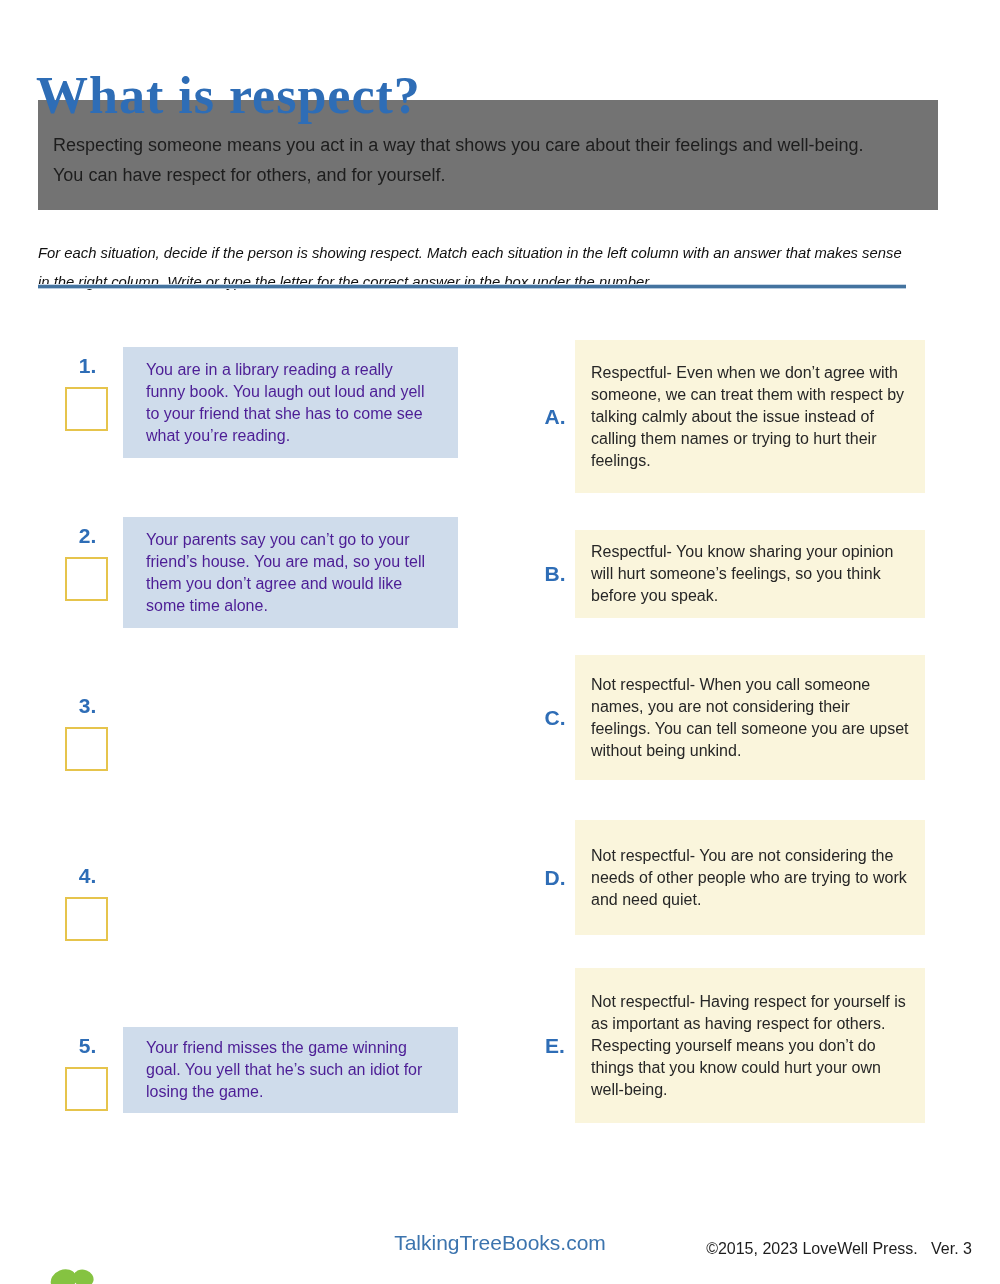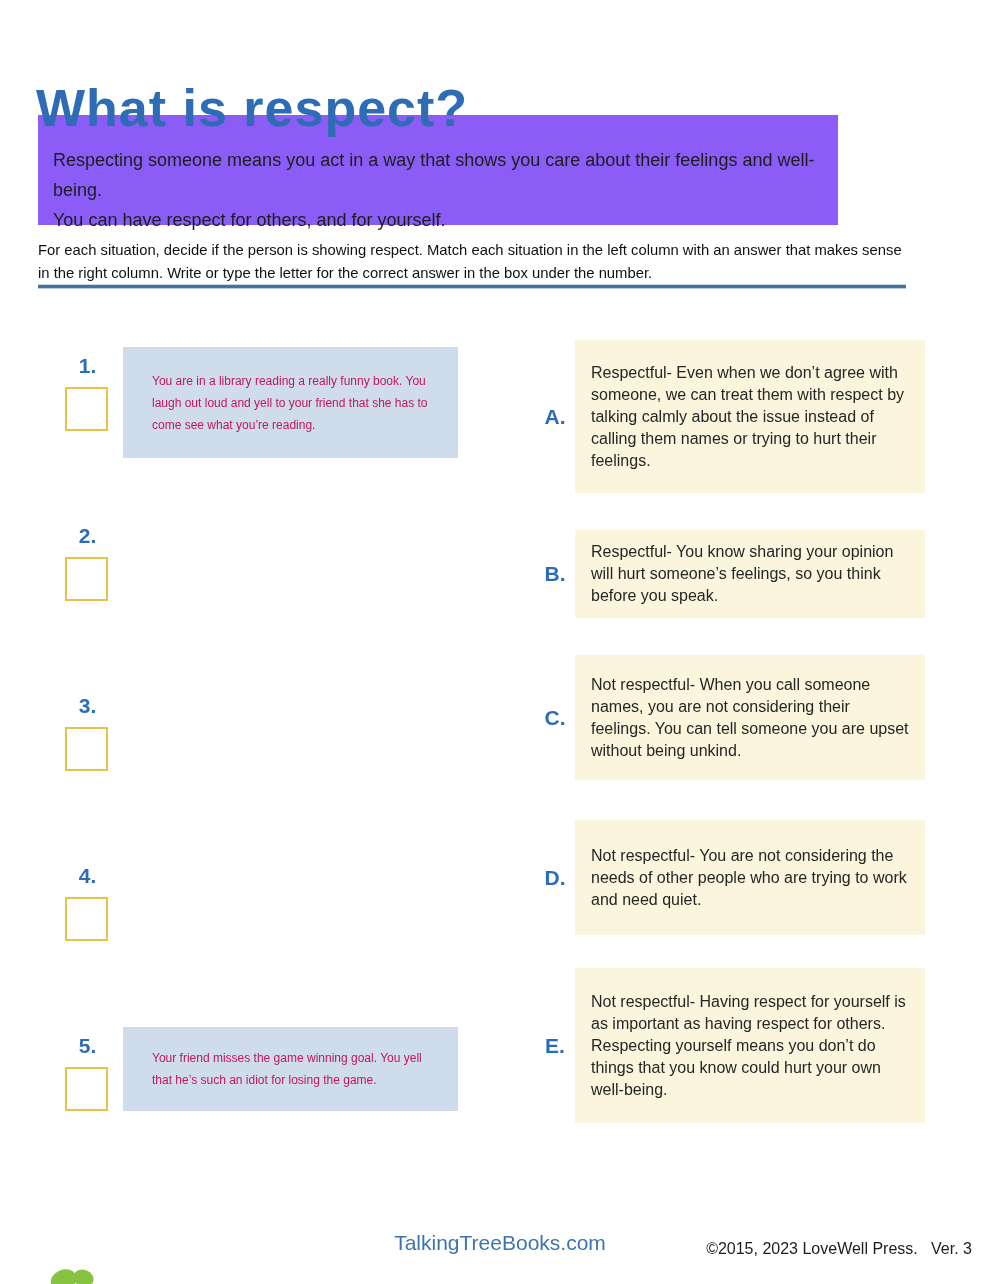--- a/index.html
+++ b/index.html
@@ -3,53 +3,53 @@
 <meta charset="utf-8">
 <style>
   html,body{margin:0;padding:0;background:#ffffff;}
   .page{
     position:relative;width:1000px;height:1284px;background:#ffffff;
     font-family:"Liberation Sans", sans-serif;color:#262626;overflow:hidden;
   }
   
   .title{
     position:absolute;left:36px;top:66px;z-index:2;
-    font-family:Liberation Sans, sans-serif;
-    font-size:52px;font-weight:bold;color:#2e6db6;letter-spacing:1px;margin-top:12px;
+    font-family:Liberation Serif, serif;
+    font-size:52px;font-weight:bold;color:#2e6db6;letter-spacing:1px;
   }
   
   .header-box{
-    position:absolute;left:38px;top:115px;width:800px;height:110px;
-    background:#8b5cf6;box-sizing:border-box;padding:30px 20px 0 15px;
+    position:absolute;left:38px;top:100px;width:900px;height:110px;
+    background:#737373;box-sizing:border-box;padding:30px 20px 0 15px;
   }
   .header-box p{margin:0;font-size:18px;line-height:30px;color:#1d1d1d;}
   
   .instructions{
     position:absolute;left:38px;top:239px;width:872px;
-    font-size:14.8px;line-height:23px;color:#101010;
+    font-style:italic;font-size:14.8px;line-height:29px;color:#101010;
   }
   .divider{
     position:absolute;left:38px;top:285px;width:868px;height:3px;
     background:#44739f;box-shadow:0 1px 0 #b7cbdf, 0 -1px 0 #c7d6e6;
   }
   
   .left-item{position:absolute;left:65px;width:393px;display:flex;gap:13px;}
   .num-col{flex:0 0 45px;width:45px;}
   .num{
     font-size:21px;font-weight:bold;color:#2e6db6;text-align:center;
     padding-top:6px;line-height:26px;
   }
   .write-box{
     display:block;box-sizing:border-box;width:43px;height:44px;margin-top:8px;
     border:2px solid #e6c44c;background:#ffffff;outline:none;
     font-family:"Liberation Sans", sans-serif;font-size:20px;text-align:center;color:#262626;
   }
   .situation{
     flex:1;box-sizing:border-box;background:#cfdceb;
-    padding:10px 29px;font-size:12px;line-height:22px;color:#be185d;
+    padding:10px 23px;font-size:16px;line-height:22px;color:#4c1d95;
     display:flex;flex-direction:column;justify-content:center;
   }
   
   .right-item{position:absolute;left:535px;width:390px;display:flex;align-items:center;}
   .letter{
     flex:0 0 40px;width:40px;text-align:center;
     font-size:21px;font-weight:bold;color:#2e6db6;
   }
   .answer-card{
     flex:1;box-sizing:border-box;background:#faf5dc;
@@ -97,20 +97,21 @@
       <input class="write-box" maxlength="2" value="" style="">
     </div>
     <div class="situation" style="min-height:111px">You are in a library reading a really funny book. You laugh out loud and yell to your friend that she has to come see what you’re reading.</div>
   </div>
 
   <div class="left-item" style="top:517px">
     <div class="num-col">
       <div class="num">2.</div>
       <input class="write-box" maxlength="2" value="" style="">
     </div>
+    <div class="situation" style="min-height:111px">Your parents say you can’t go to your friend’s house. You are mad, so you tell them you don’t agree and would like some time alone.</div>
   </div>
 
   <div class="left-item" style="top:687px">
     <div class="num-col">
       <div class="num">3.</div>
       <input class="write-box" maxlength="2" value="" style="">
     </div>
   </div>
 
   <div class="left-item" style="top:857px">

